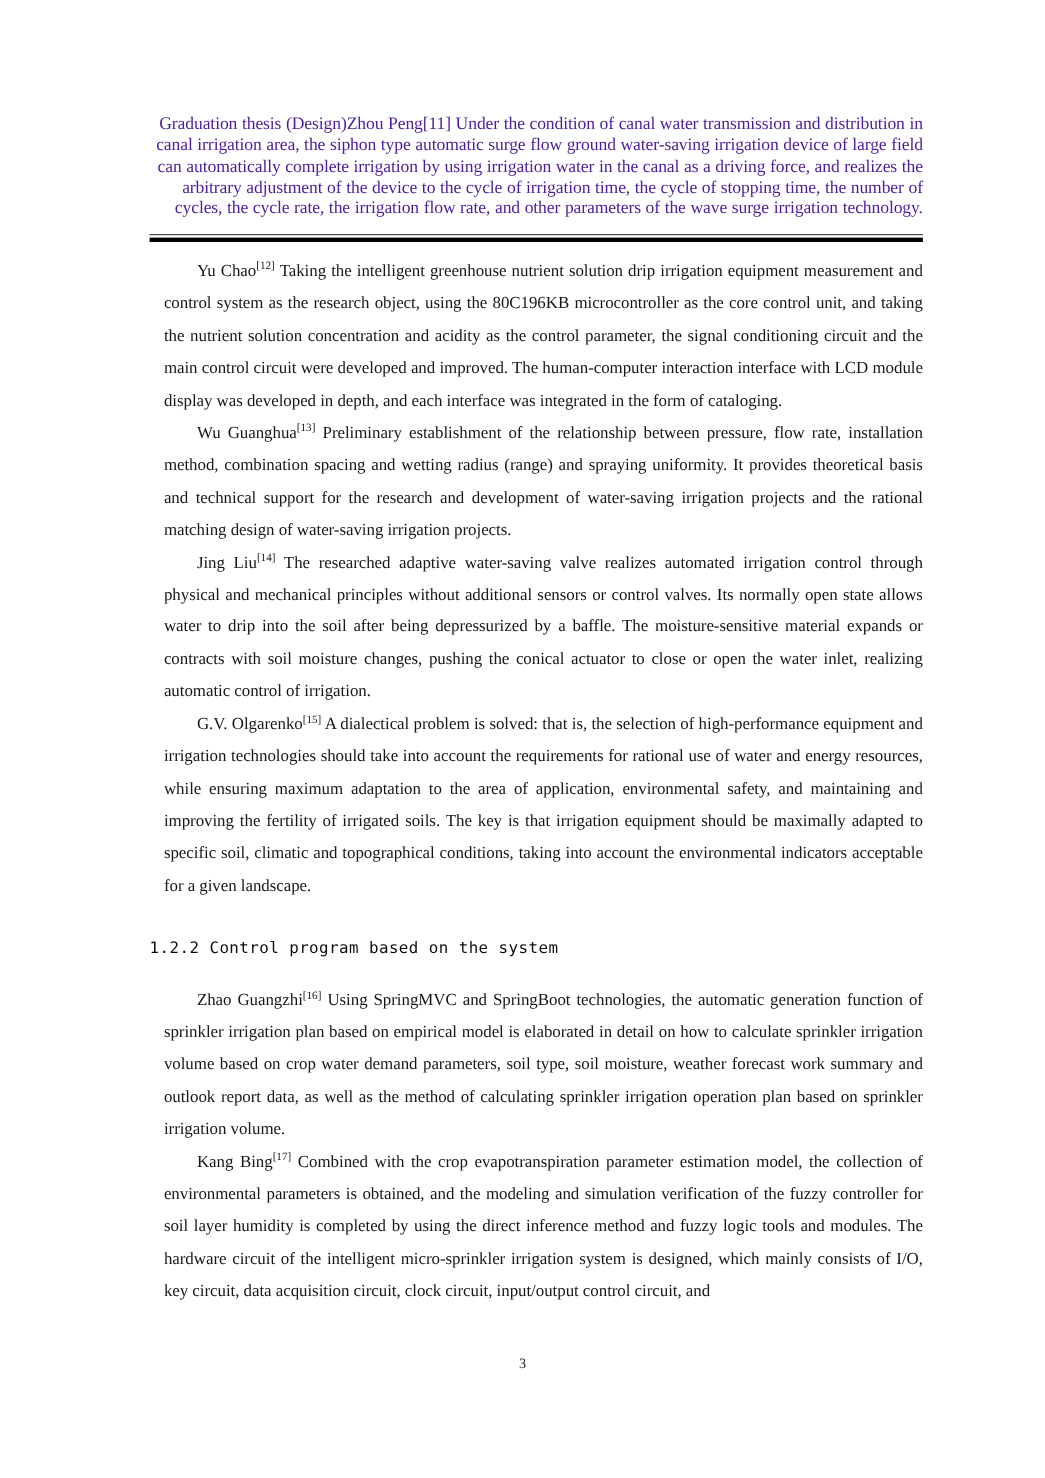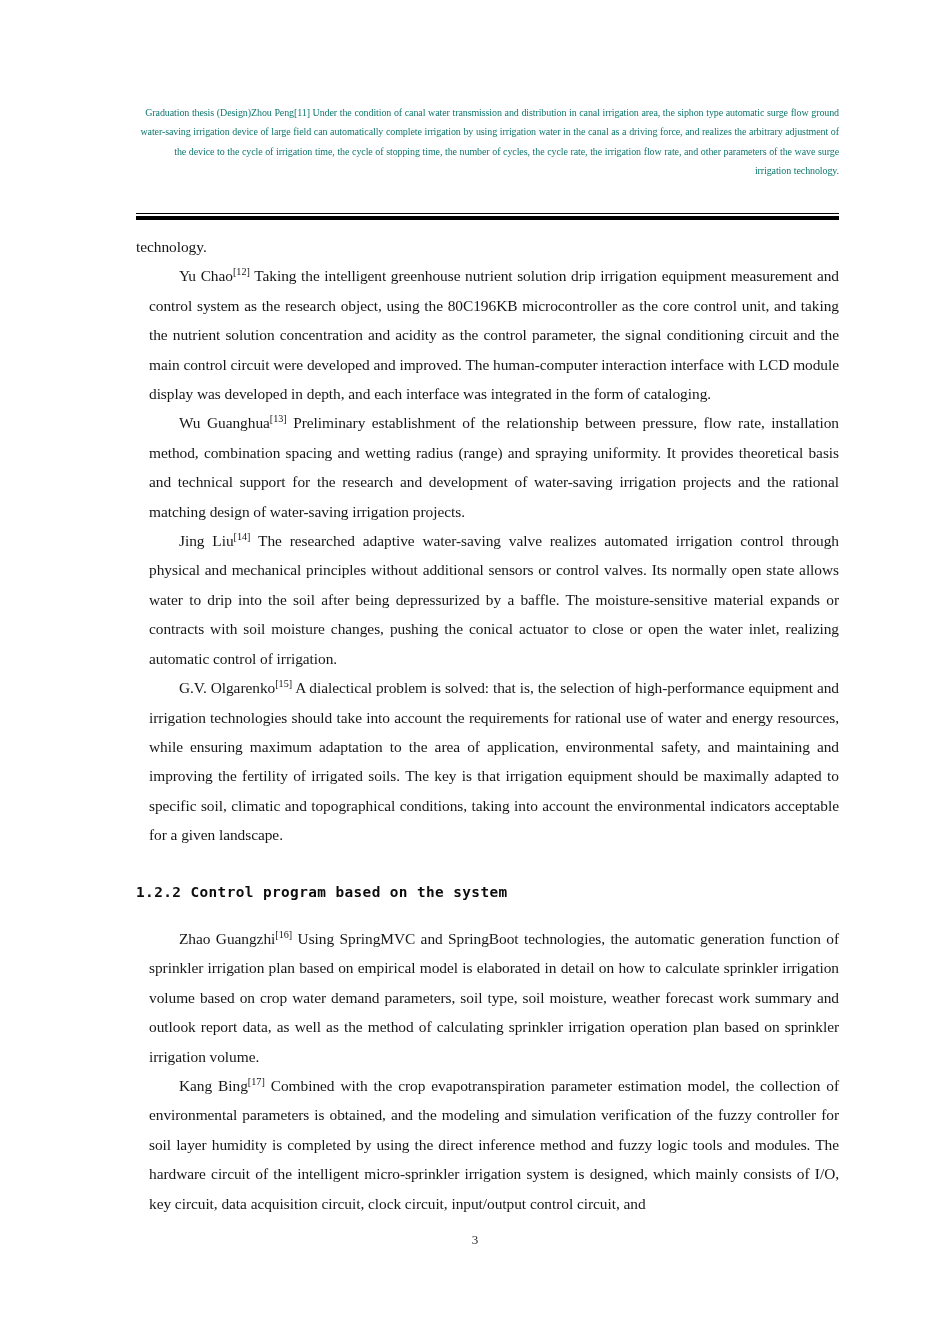--- a/index.html
+++ b/index.html
@@ -22,25 +22,25 @@
 
   
   .page-header {
     position: absolute;
     left: 136px;
     top: 103px;
     width: 703px;
   }
   .page-header .hdr-text {
     font-family: "Liberation Serif", "DejaVu Serif", serif;
-    font-size: 10px;
+    font-size: 16px;
     line-height: 19.3px;
     text-align: right;
     text-align-last: right;
-    color: #0f766e;
+    color: #4c1d95;
     letter-spacing: -0.1px;
     word-spacing: 0.3px;
   }
   .header-rule {
     position: absolute;
     left: 136px;
     top: 213px;
     width: 703px;
   }
   .header-rule .rule-thin {
@@ -86,21 +86,21 @@
     font-size: 0.66em;
     vertical-align: super;
     line-height: 0;
     letter-spacing: 0;
   }
 
   h2.section-heading {
     margin: 0;
     font-family: "DejaVu Sans Mono", "Liberation Mono", monospace;
     font-size: 14.4px;
-    font-weight: 700;
+    font-weight: 400;
     line-height: 29.4px;
     color: #0d0d0d;
     letter-spacing: 0.4px;
     white-space: pre;
   }
   .gap-before-heading { height: 28px; }
   .gap-after-heading  { height: 17px; }
 
   
   .page-number {
@@ -123,21 +123,20 @@
     <div class="hdr-text">Graduation thesis (Design)Zhou Peng[11]  Under the condition of canal water transmission and distribution in canal irrigation area, the siphon type automatic surge flow ground water-saving irrigation device of large field can automatically complete irrigation by using irrigation water in the canal as a driving force, and realizes the arbitrary adjustment of the device to the cycle of irrigation time, the cycle of stopping time, the number of cycles, the cycle rate, the irrigation flow rate, and other parameters of the wave surge irrigation technology.</div>
   </div>
   <div class="header-rule">
     <div class="rule-thin"></div>
     <div class="rule-gap"></div>
     <div class="rule-thick"></div>
   </div>
 
   <div class="body-col">
 
-    <p class="para cont"><span>technology.</span></p>
 
     <p class="para indent"><span>Yu Chao</span><sup class="cite">[12]</sup><span> Taking the intelligent greenhouse nutrient solution drip irrigation equipment measurement and control system as the research object, using the 80C196KB microcontroller as the core control unit, and taking the nutrient solution concentration and acidity as the control parameter, the signal conditioning circuit and the main control circuit were developed and improved. The human-computer interaction interface with LCD module display was developed in depth, and each interface was integrated in the form of cataloging.</span></p>
 
     <p class="para indent"><span>Wu Guanghua</span><sup class="cite">[13]</sup><span> Preliminary establishment of the relationship between pressure, flow rate, installation method, combination spacing and wetting radius (range) and spraying uniformity. It provides theoretical basis and technical support for the research and development of water-saving irrigation projects and the rational matching design of water-saving irrigation projects.</span></p>
 
     <p class="para indent"><span>Jing Liu</span><sup class="cite">[14]</sup><span> The researched adaptive water-saving valve realizes automated irrigation control through physical and mechanical principles without additional sensors or control valves. Its normally open state allows water to drip into the soil after being depressurized by a baffle. The moisture-sensitive material expands or contracts with soil moisture changes, pushing the conical actuator to close or open the water inlet, realizing automatic control of irrigation.</span></p>
 
     <p class="para indent"><span>G.V. Olgarenko</span><sup class="cite">[15]</sup><span> A dialectical problem is solved: that is, the selection of high-performance equipment and irrigation technologies should take into account the requirements for rational use of water and energy resources, while ensuring maximum adaptation to the area of application, environmental safety, and maintaining and improving the fertility of irrigated soils. The key is that irrigation equipment should be maximally adapted to specific soil, climatic and topographical conditions, taking into account the environmental indicators acceptable for a given landscape.</span></p>
 
     <div class="gap-before-heading"></div>

